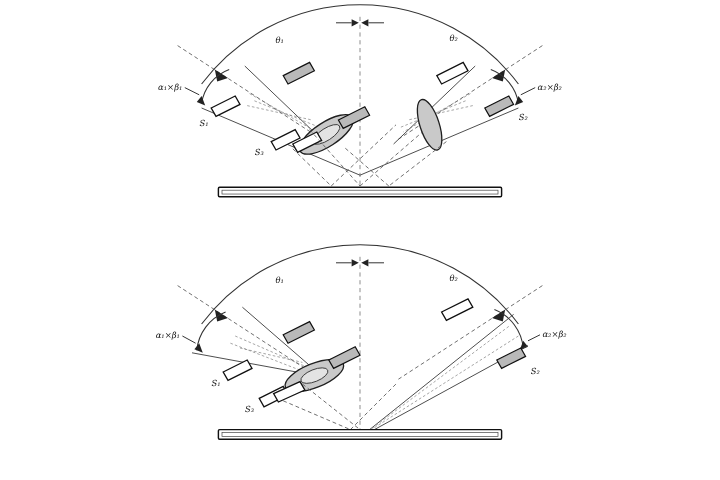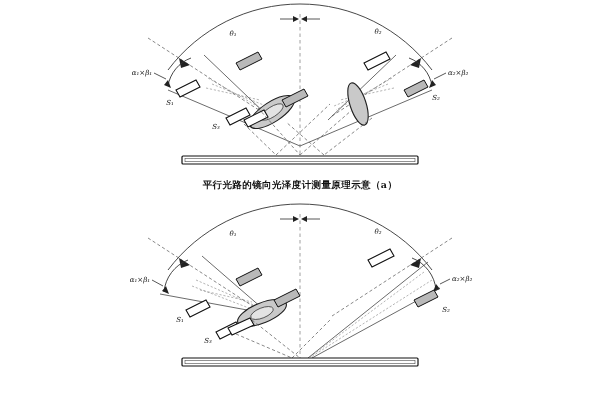--- a/index.html
+++ b/index.html
@@ -227,21 +227,20 @@
       <line class="stroke-dashed" x1="372" y1="118" x2="324" y2="155"></line>
       <line class="stroke-dashed" x1="324" y1="155" x2="286" y2="122"></line>
 
       <g>
         <rect class="plate-outer" x="182" y="156" width="236" height="8" rx="1"></rect>
         <rect class="plate-inner" x="185" y="158.5" width="230" height="3.2"></rect>
       </g>
 
     </svg>
 
-    <div class="caption" id="caption-a">平行光路的镜向光泽度计测量原理示意（a）</div>
   </div>
 
   <div class="panel" id="panel-b">
     <svg class="panel-svg" viewBox="0 0 600 175">
 
       <line class="stroke-axis" x1="300" y1="14" x2="300" y2="160"></line>
 
       <path class="stroke-arc" d="M 168 70 A 165 165 0 0 1 432 70"></path>
 
       <polygon class="tick-arrow" points="293,16 299,19 293,22"></polygon>

